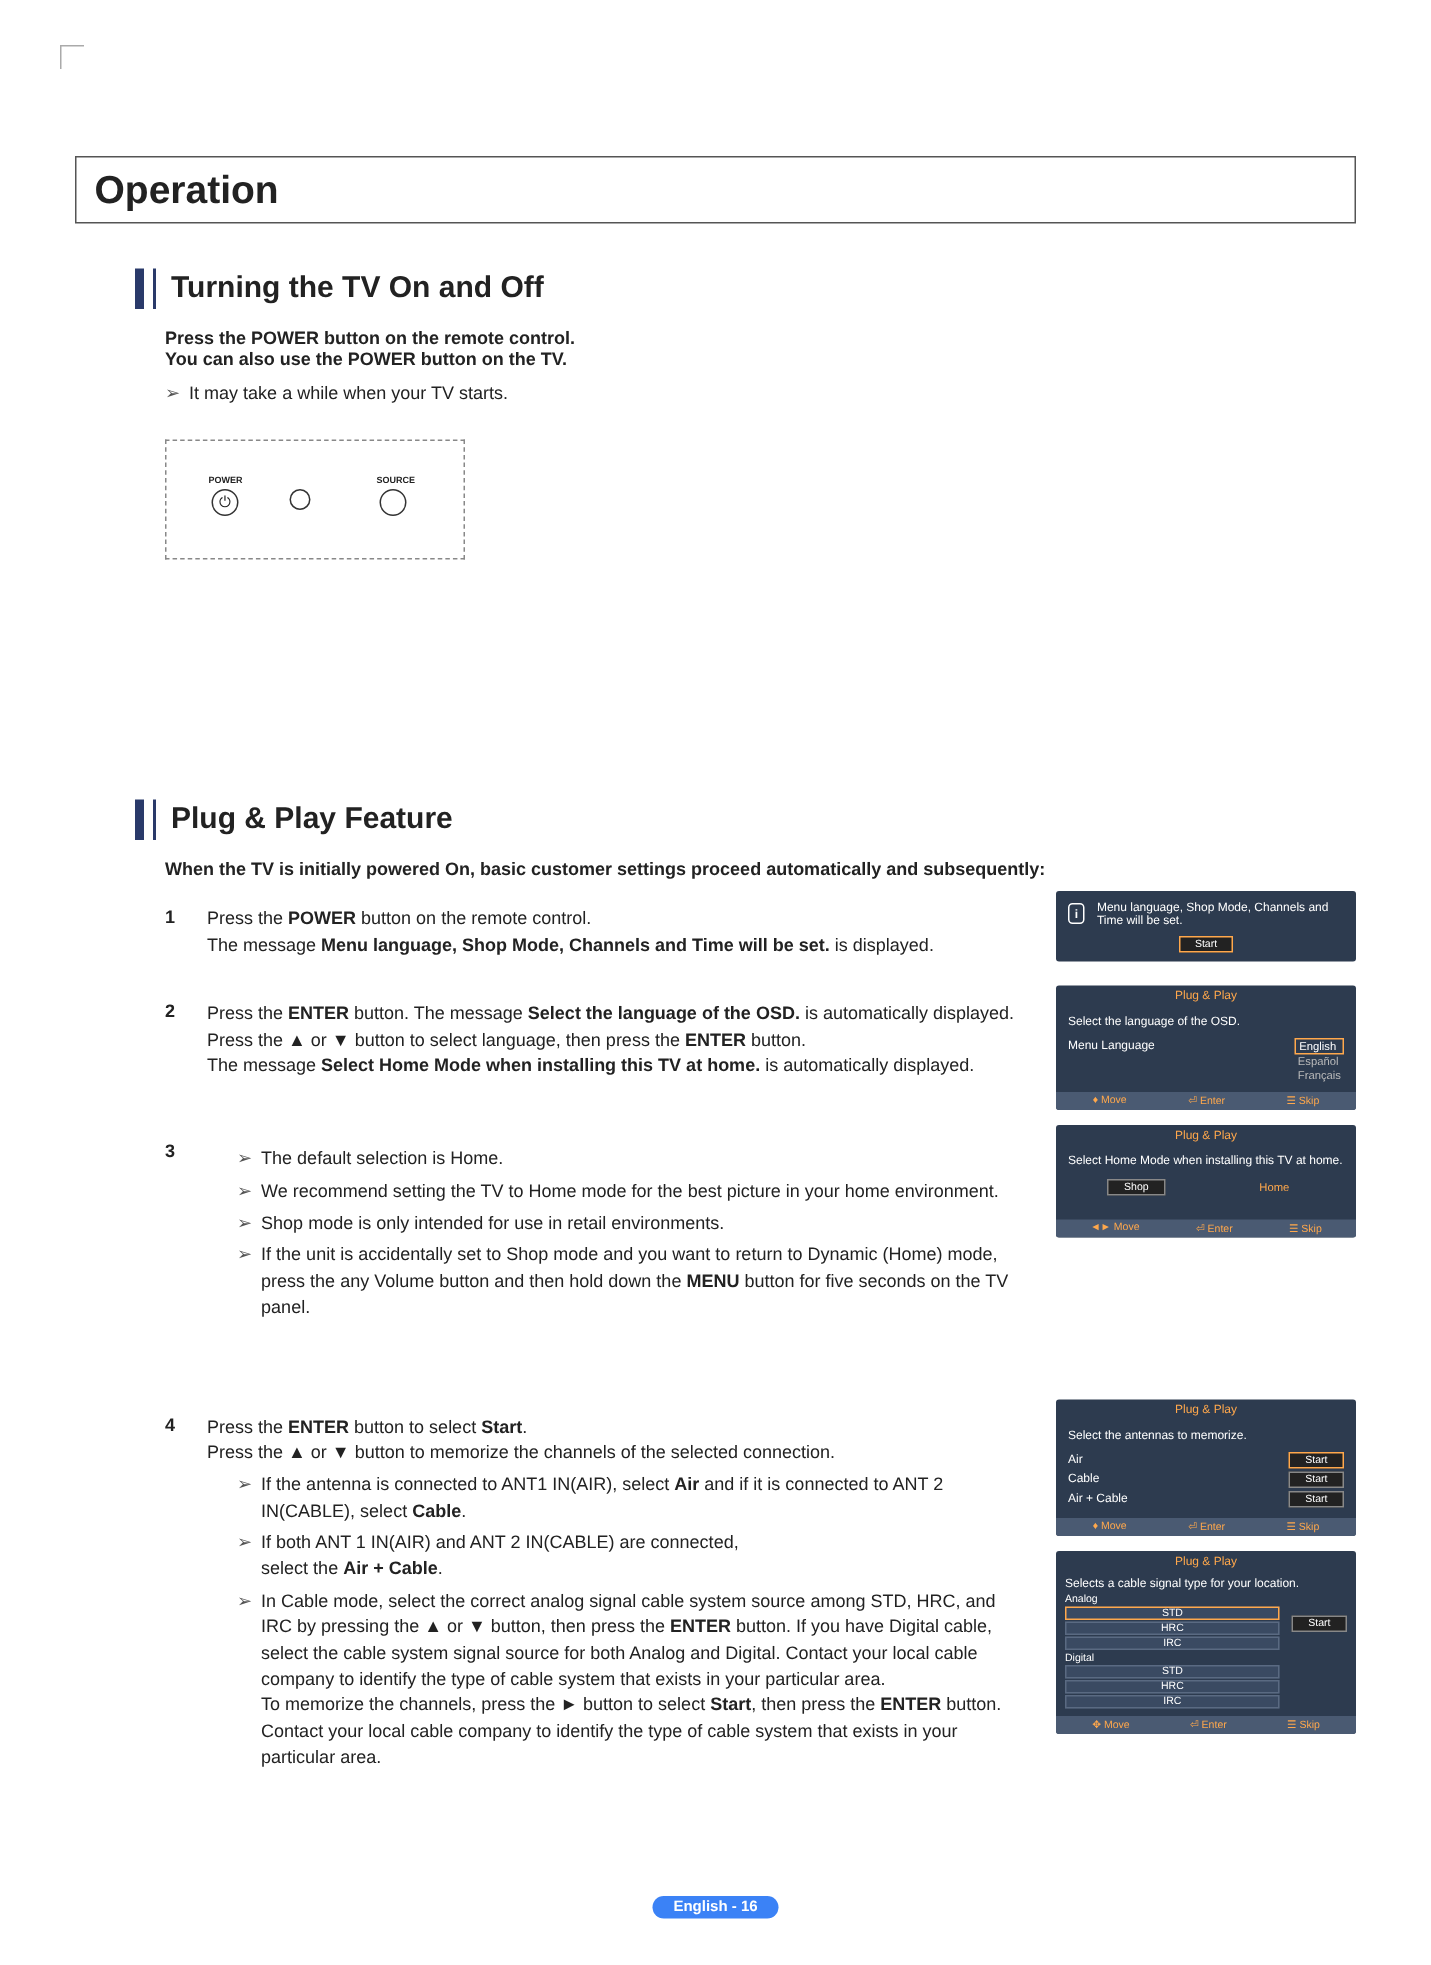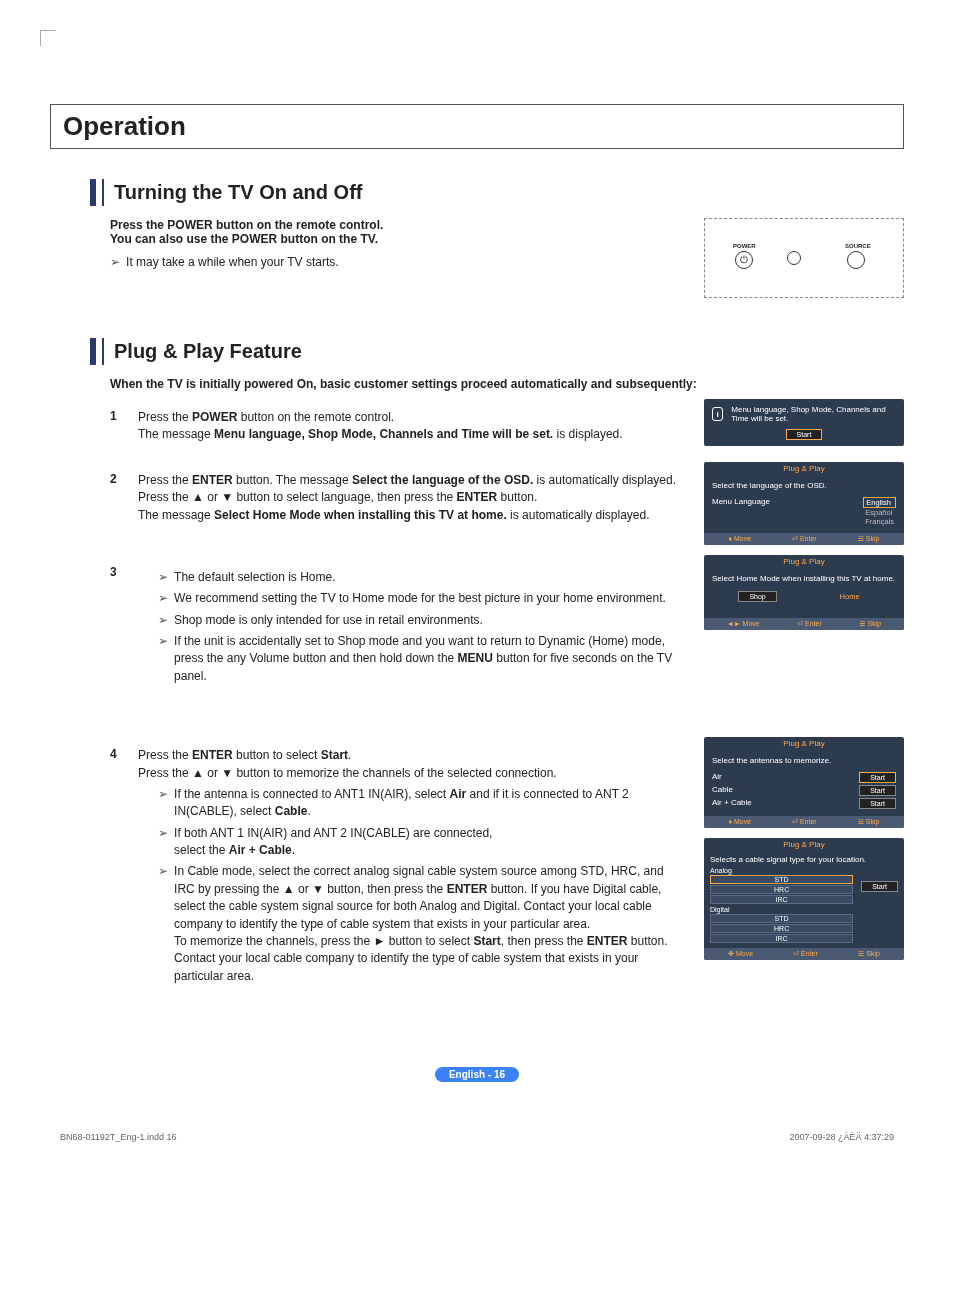--- a/index.html
+++ b/index.html
@@ -5,21 +5,21 @@
   * { box-sizing: border-box; margin: 0; padding: 0; }
   body { font-family: Arial, Helvetica, sans-serif; font-size: 12px; color: #222; background: #fff; width: 954px; margin: 0 auto; }
   .page { padding: 40px 50px 20px 50px; position: relative; min-height: 1310px; }
   .crop-marks { position: absolute; top: 30px; left: 40px; width: 16px; height: 16px; border-left: 1px solid #aaa; border-top: 1px solid #aaa; }
   .main-title-box { border: 1px solid #555; padding: 6px 12px; margin: 64px 0 30px 0; }
   .main-title { font-size: 26px; font-weight: bold; }
   .section-hdr { display: flex; align-items: center; margin: 10px 0 12px 40px; }
   .section-hdr .bar { width: 6px; background: #2a3a6a; align-self: stretch; margin-right: 6px; }
   .section-hdr .bar2 { width: 2px; background: #2a3a6a; align-self: stretch; margin-right: 10px; }
   .section-title { font-size: 20px; font-weight: bold; padding: 2px 0;}
-  .content-block { margin-left: 60px; }
+  .content-block { margin-left: 60px; flex-direction: column; }
   .intro-bold { font-weight: bold; margin-bottom: 8px; }
   .arrow-line { display: flex; align-items: flex-start; margin: 4px 0 4px 0px; }
   .arrow-line.nested { margin-left: 20px; }
   .arrow-ico { font-size: 12px; margin-right: 6px; line-height: 1.4; flex: 0 0 auto; color:#555;}
   .arrow-txt { flex: 1; line-height: 1.45; }
   .two-col { display: flex; gap: 18px; align-items: flex-start; }
   .col-left { flex: 1; }
   .col-right { width: 200px; flex: 0 0 200px; }
   .num-step { display: flex; gap: 14px; margin: 10px 0 18px 0; }
   .num-step .num { font-weight: bold; width: 14px; flex: 0 0 14px; }

